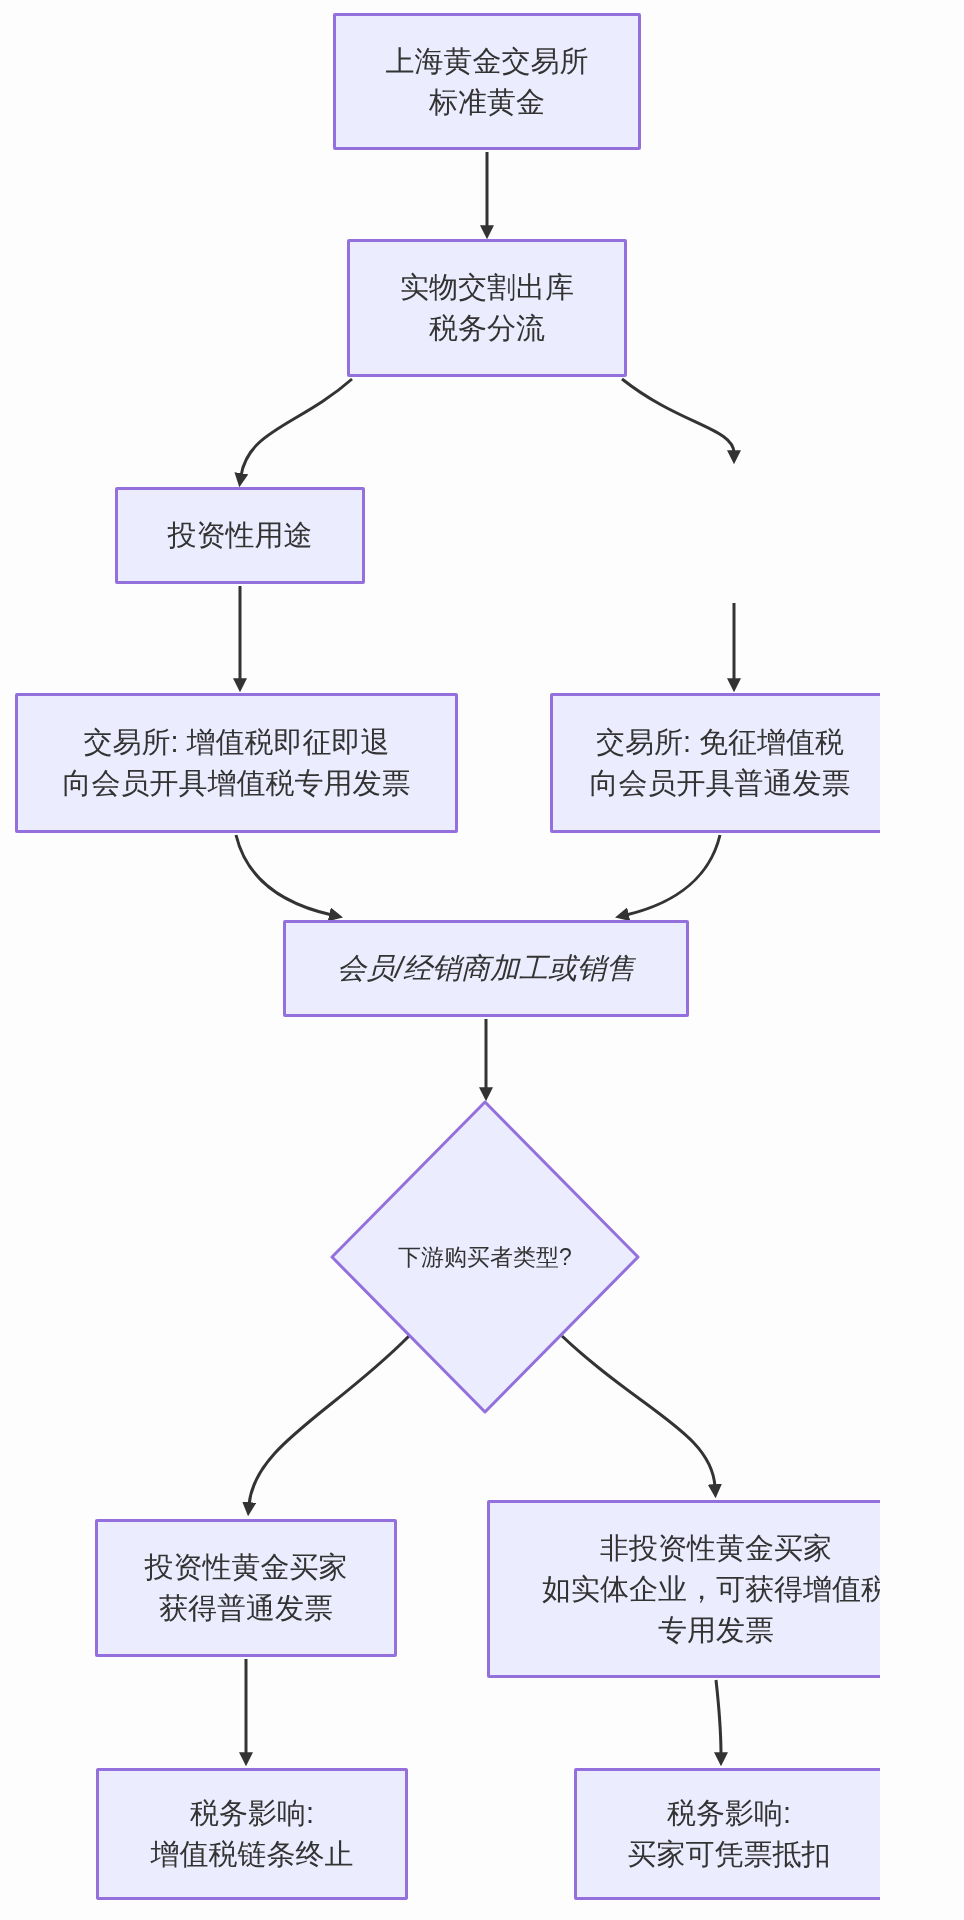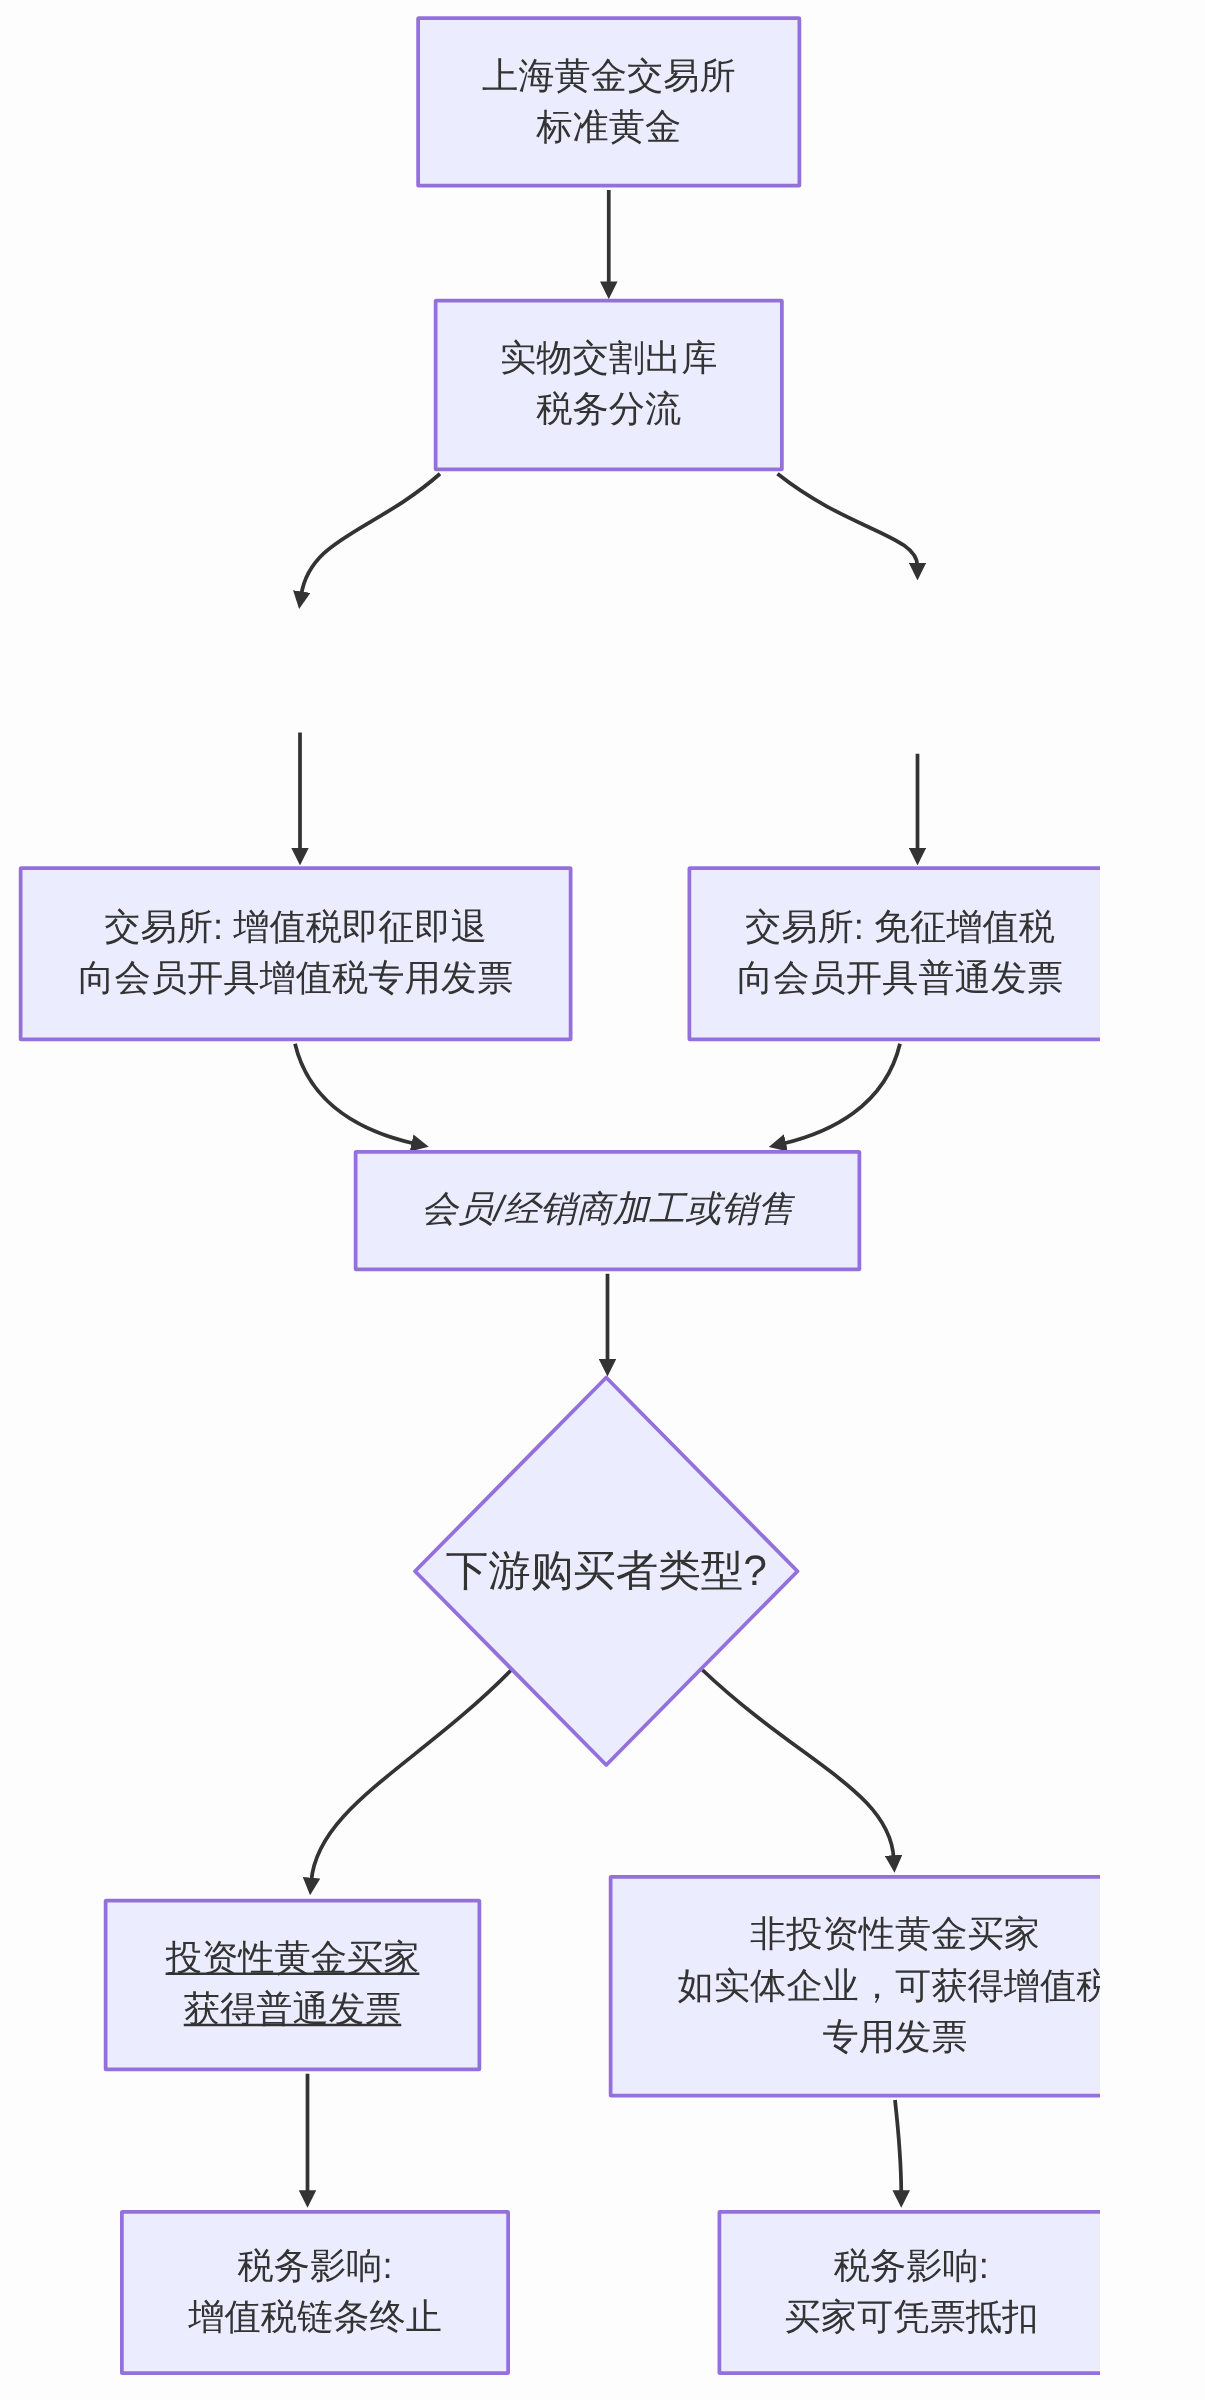--- a/index.html
+++ b/index.html
@@ -53,33 +53,33 @@
     line-height: 41px;
   }
   .decision-label {
     position: absolute;
     display: flex;
     align-items: center;
     justify-content: center;
     text-align: center;
     white-space: pre-line;
     color: var(--text-color, #333333);
-    font-size: 34px;
+    font-size: 23px;
     line-height: 41px;
   }
   
   .n-sge            { left: 333px; top: 13px;   width: 308px; height: 137px; }
   .n-delivery       { left: 347px; top: 239px;  width: 280px; height: 138px; }
   .n-invest-use     { left: 115px; top: 487px;  width: 250px; height: 97px;  }
   .n-noninvest-use  { left: 578px; top: 465px;  width: 312px; height: 136px; }
   .n-refund         { left: 15px;  top: 693px;  width: 443px; height: 140px; }
   .n-exempt         { left: 550px; top: 693px;  width: 340px; height: 140px; }
   .n-member         { left: 283px; top: 920px;  width: 406px; height: 97px; font-style: italic;  }
   .n-decision-label { left: 335px; top: 1222px; width: 300px; height: 70px;  }
-  .n-invest-buyer   { left: 83px;  top: 1519px; width: 302px; height: 138px; text-decoration: underline; }
+  .n-invest-buyer   { left: 95px;  top: 1519px; width: 302px; height: 138px; }
   .n-noninvest-buyer{ left: 487px; top: 1500px; width: 458px; height: 178px; }
   .n-tax-left       { left: 96px;  top: 1768px; width: 312px; height: 132px; }
   .n-tax-right      { left: 574px; top: 1768px; width: 310px; height: 132px; }
 </style>
 </head>
 <body>
 
 <div class="canvas">
 
   <svg class="edges" width="964" height="1920" viewBox="0 0 964 1920" xmlns="http://www.w3.org/2000/svg">
@@ -104,20 +104,21 @@
 
     <polygon class="decision-shape" points="485,1102 638,1257 485,1412 332,1257"></polygon>
   </svg>
 
   <div class="node n-sge">上海黄金交易所
 标准黄金</div>
 
   <div class="node n-delivery">实物交割出库
 税务分流</div>
 
+  <div class="node n-invest-use">投资性用途</div>
 
 
   <div class="node n-refund">交易所: 增值税即征即退
 向会员开具增值税专用发票</div>
 
   <div class="node n-exempt">交易所: 免征增值税
 向会员开具普通发票</div>
 
   <div class="node n-member">会员/经销商加工或销售</div>
 

